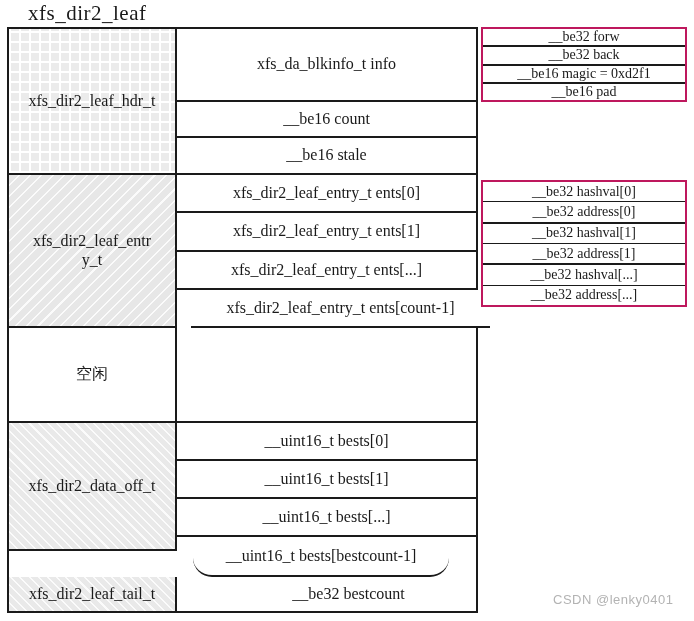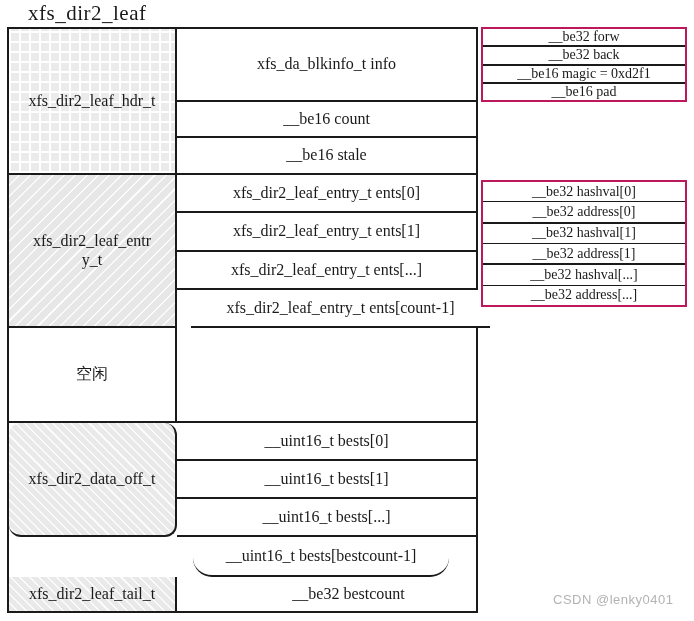--- a/index.html
+++ b/index.html
@@ -79,21 +79,21 @@
 
   <div class="title">xfs_dir2_leaf</div>
 
   <div class="wrap">
 
     <div class="tbl">
 
       <div class="cell lcell pat-grid" style="left:0;top:0;width:168px;height:146px;">xfs_dir2_leaf_hdr_t</div>
       <div class="cell lcell pat-fwd" style="left:0;top:146px;width:168px;height:153px;padding:0 20px;">xfs_dir2_leaf_entry_t</div>
       <div class="cell lcell" style="left:0;top:299px;width:168px;height:95px;">空闲</div>
-      <div class="cell lcell pat-back" style="left:0;top:394px;width:168px;height:114px;border-radius:12px;">xfs_dir2_data_off_t</div>
+      <div class="cell lcell pat-back" style="left:0;top:394px;width:168px;height:128px;">xfs_dir2_data_off_t</div>
       <div class="cell lcell pat-back last" style="left:0;top:548px;width:168px;height:34px;">xfs_dir2_leaf_tail_t</div>
 
       <div class="cell mcell" style="left:168px;top:0;width:299px;height:73px;">xfs_da_blkinfo_t info</div>
       <div class="cell mcell" style="left:168px;top:73px;width:299px;height:36px;">__be16 count</div>
       <div class="cell mcell" style="left:168px;top:109px;width:299px;height:37px;">__be16 stale</div>
       <div class="cell mcell" style="left:168px;top:146px;width:299px;height:38px;">xfs_dir2_leaf_entry_t ents[0]</div>
       <div class="cell mcell" style="left:168px;top:184px;width:299px;height:39px;">xfs_dir2_leaf_entry_t ents[1]</div>
       <div class="cell mcell" style="left:168px;top:223px;width:299px;height:38px;">xfs_dir2_leaf_entry_t ents[...]</div>
       <div class="cell mcell" style="left:182px;top:261px;width:299px;height:38px;">xfs_dir2_leaf_entry_t ents[count-1]</div>
       <div class="cell mcell" style="left:168px;top:299px;width:299px;height:95px;"></div>

